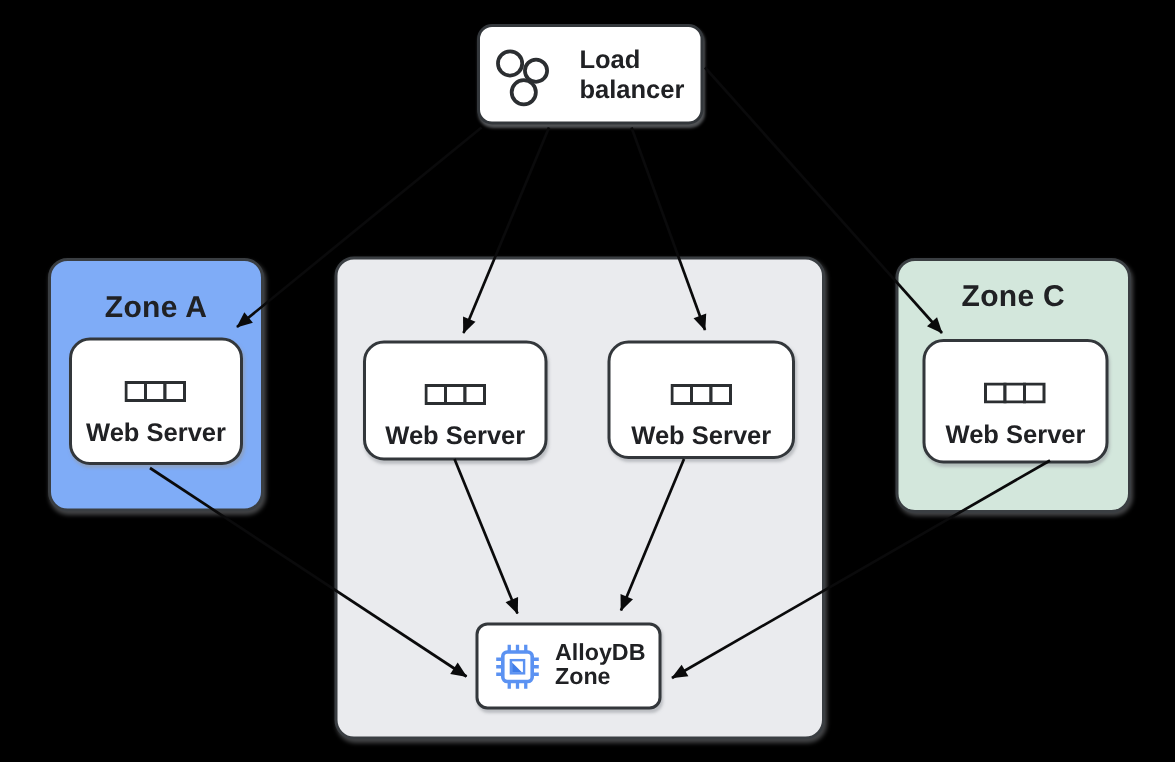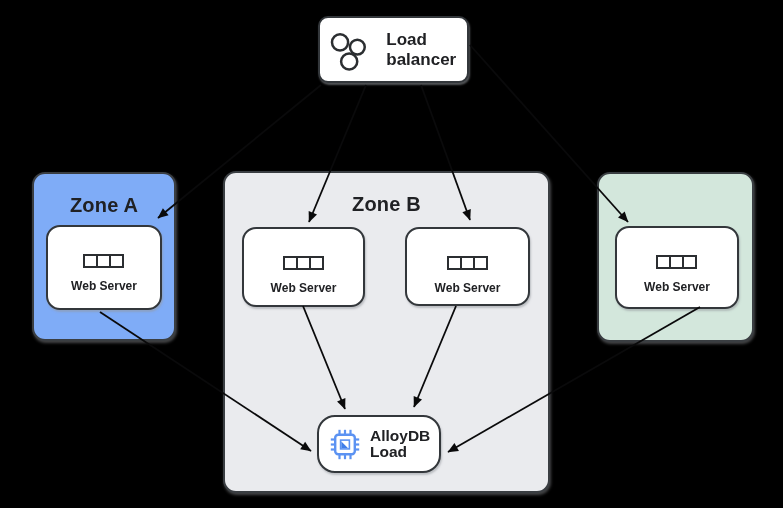--- a/index.html
+++ b/index.html
@@ -20,28 +20,28 @@
   #zone-c .zone-label{margin-top:13px;}
   .box{
     position:absolute;background:#fff;border:2px solid;border-radius:14px;z-index:2;
     box-sizing:border-box;box-shadow:1px 2px 2px rgba(150,153,158,0.55);
   }
   .server{display:flex;flex-direction:column;align-items:center;padding-top:27px;gap:11px;}
   #ws-a {left:12px;top:51px;width:116px;height:85px;}
   #ws-b1{left:17px;top:54px;width:123px;height:80px;}
   #ws-b2{left:180px;top:54px;width:125px;height:79px;}
   #ws-c {left:16px;top:52px;width:124px;height:83px;}
-  .server-label{font-size:12px;font-weight:bold;white-space:nowrap;}
+  .server-label{font-size:17px;font-weight:bold;white-space:nowrap;}
   #lb{
     left:318px;top:16px;width:151px;height:67px;border-radius:10px;
     display:flex;align-items:center;gap:15px;padding-left:9px;
   }
   .lb-label{font-size:17px;font-weight:bold;line-height:20px;width:84px;}
   #alloydb{
-    left:317px;top:415px;width:124px;height:58px;border-radius:18px;
+    left:317px;top:415px;width:124px;height:58px;border-radius:8px;
     display:flex;align-items:center;gap:10px;padding-left:11px;
   }
   .alloydb-label{font-size:15.5px;font-weight:bold;line-height:16px;}
   #arrow-layer{position:absolute;left:0;top:0;z-index:5;pointer-events:none;}
 </style>
 </head>
 <body>
 
 <div class="canvas" style="background: rgb(0, 0, 0); color: rgb(32, 33, 36);">
 
@@ -53,21 +53,20 @@
           <rect x="1" y="1" width="13" height="12"></rect>
           <rect x="14" y="1" width="13" height="12"></rect>
           <rect x="27" y="1" width="13" height="12"></rect>
         </g>
       </svg>
       <div class="server-label">Web Server</div>
     </div>
   </div>
 
   <div class="zone" id="zone-b" style="background: rgb(234, 235, 238); border-color: rgb(58, 62, 66);">
-    <div class="zone-label">Zone B</div>
     <div class="box server" id="ws-b1" style="border-color: rgb(51, 55, 59);">
       <svg width="42" height="14" viewBox="0 0 42 14">
         <g fill="#ffffff" stroke-width="2" stroke="#2B2E31">
           <rect x="1" y="1" width="13" height="12"></rect>
           <rect x="14" y="1" width="13" height="12"></rect>
           <rect x="27" y="1" width="13" height="12"></rect>
         </g>
       </svg>
       <div class="server-label">Web Server</div>
     </div>
@@ -77,20 +76,21 @@
           <rect x="1" y="1" width="13" height="12"></rect>
           <rect x="14" y="1" width="13" height="12"></rect>
           <rect x="27" y="1" width="13" height="12"></rect>
         </g>
       </svg>
       <div class="server-label">Web Server</div>
     </div>
   </div>
 
   <div class="zone" id="zone-c" style="background: rgb(211, 231, 220); border-color: rgb(58, 62, 66);">
+    <div class="zone-label">Zone C</div>
     <div class="box server" id="ws-c" style="border-color: rgb(51, 55, 59);">
       <svg width="42" height="14" viewBox="0 0 42 14">
         <g fill="#ffffff" stroke-width="2" stroke="#2B2E31">
           <rect x="1" y="1" width="13" height="12"></rect>
           <rect x="14" y="1" width="13" height="12"></rect>
           <rect x="27" y="1" width="13" height="12"></rect>
         </g>
       </svg>
       <div class="server-label">Web Server</div>
     </div>
@@ -122,21 +122,21 @@
         <line x1="25" y1="10.5" x2="29.2" y2="10.5"></line>
         <line x1="25" y1="15.5" x2="29.2" y2="15.5"></line>
         <line x1="25" y1="20.5" x2="29.2" y2="20.5"></line>
       </g>
       <rect x="5.2" y="5.7" width="19.6" height="19.6" rx="3" fill="#ffffff" stroke-width="2.4" stroke="#5B92F2"></rect>
       <rect x="10.6" y="11.1" width="8.8" height="8.8" fill="#ffffff" stroke-width="1.6" stroke="#5B92F2"></rect>
       <polygon points="11.4,19.1 11.4,12.6 17.9,19.1" fill="#3F7DE8"></polygon>
     </svg>
     <div class="alloydb-label">
       <div>AlloyDB</div>
-      <div>Load</div>
+      <div>Zone</div>
     </div>
   </div>
 
   <svg id="arrow-layer" width="783" height="508" viewBox="0 0 783 508">
     <defs>
       <marker id="ah" markerUnits="userSpaceOnUse" markerWidth="13" markerHeight="11" refX="10.5" refY="5" orient="auto">
         <path id="ah-path" d="M0.5,0.5 L11,5 L0.5,9.5 Z" fill="#0A0A0B"></path>
       </marker>
     </defs>
     <g id="edge-group">

